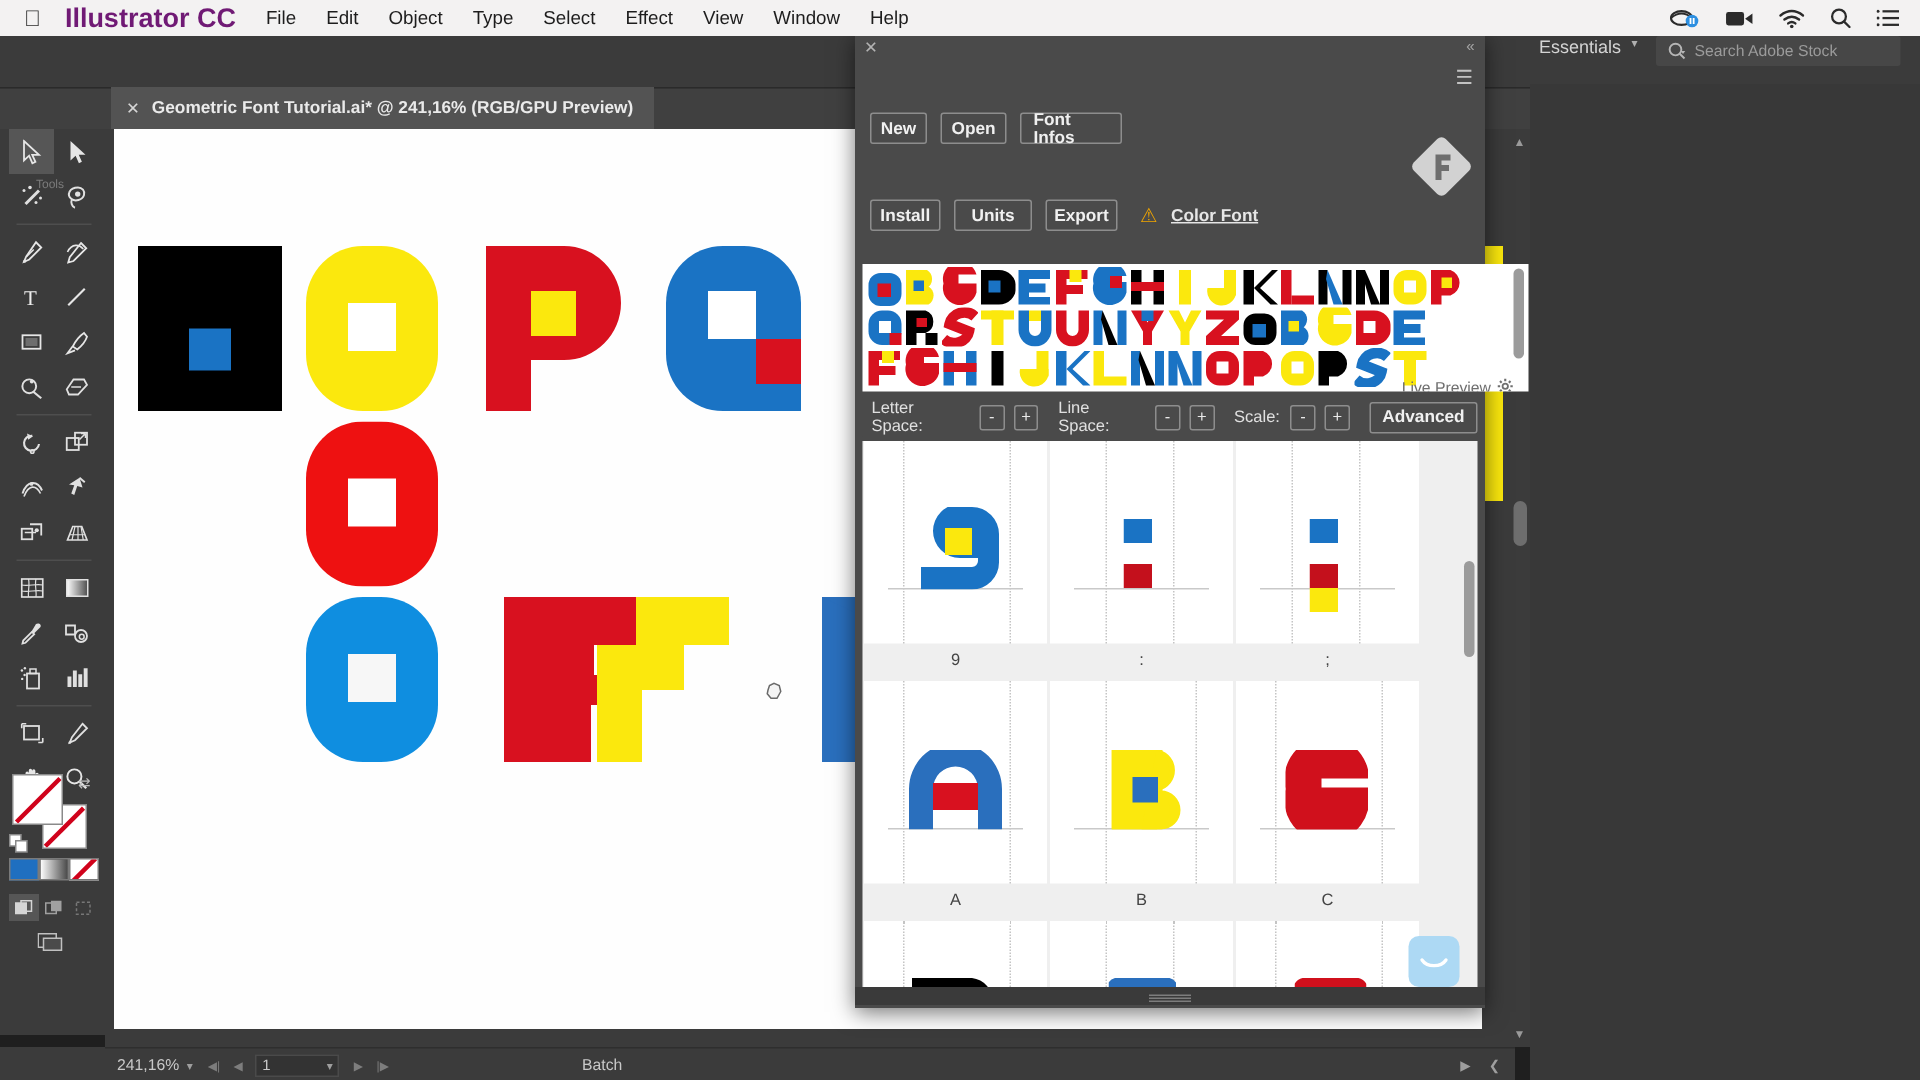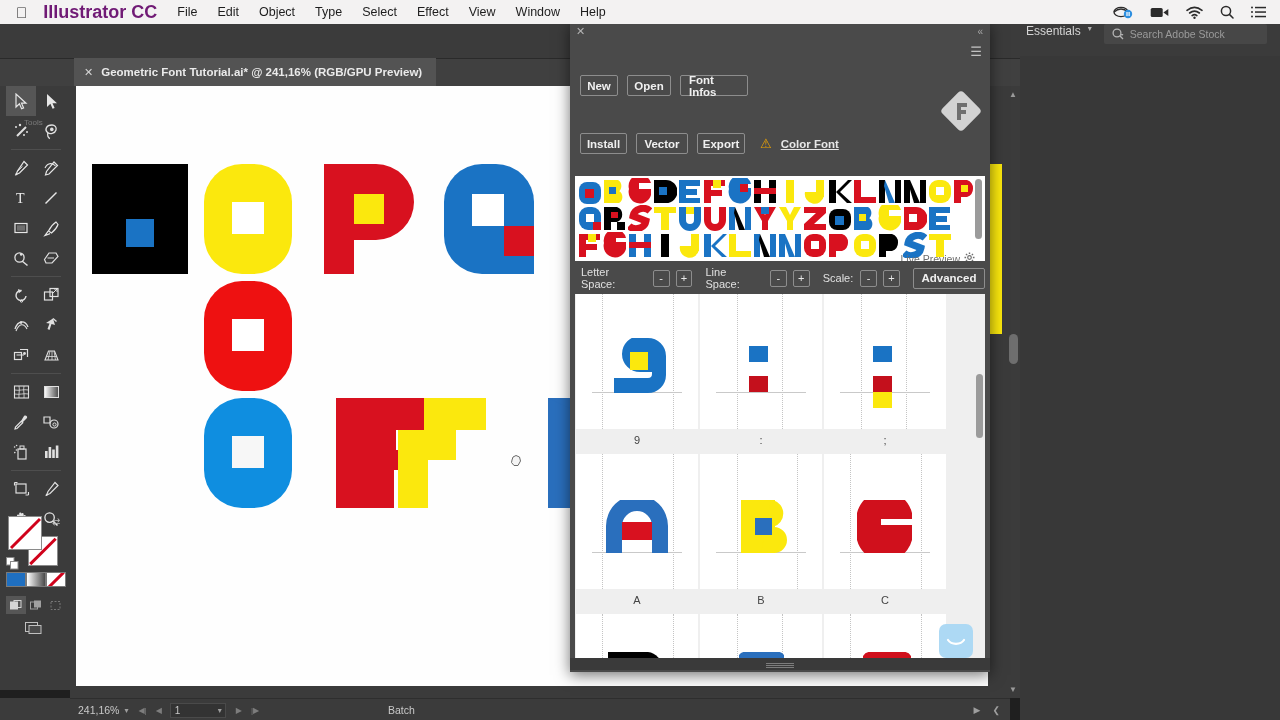--- a/index.html
+++ b/index.html
@@ -103,21 +103,21 @@
   .fs-tab{position:absolute;left:0;top:0;height:26px;background:#3f3f3f;display:flex;align-items:center;padding:0 14px 0 10px;box-sizing:border-box;}
   .fs-title{font-size:11.5px;font-weight:bold;color:#f2f2f2;white-space:nowrap;}
   .fs-menu{position:absolute;right:8px;top:22px;color:#c2c2c2;font-size:13px;letter-spacing:0;}
   .fs-body{position:absolute;left:0;top:40px;width:420px;height:608px;background:#4a4a4a;}
   .fsbtn{height:21px;border:1px solid #8d8d8d;box-sizing:border-box;color:#f0f0f0;font-size:11.5px;font-weight:bold;display:flex;align-items:center;justify-content:center;border-radius:2px;padding:0 8px;}
   .fsinput{height:21px;background:#3f3f3f;border:none;box-sizing:border-box;color:#8d8d8d;font-size:11.5px;display:flex;align-items:center;padding-left:9px;border-radius:2px;}
   .fs-badge{position:absolute;right:8px;top:28px;width:42px;height:42px;}
   .fs-link{font-size:11.5px;font-weight:bold;color:#e6e6e6;text-decoration:underline;}
   .fs-warn{color:#f0a500;font-size:13px;}
 
-  .fs-preview{position:absolute;left:5px;top:114px;width:410px;height:85px;background:#fff;overflow:hidden;}
+  .fs-preview{position:absolute;left:5px;top:114px;width:410px;height:85px;background:#fff;overflow:hidden;padding-left:34px;}
   .fs-prow{position:absolute;left:3px;display:flex;}
   .pl{width:24px;height:26px;position:relative;margin-right:1px;}
   .fs-prev-sb{position:absolute;right:3px;top:3px;width:7px;height:60px;background:#9b9b9b;border-radius:4px;}
   .fs-live{position:absolute;right:10px;top:76px;font-size:10.5px;color:#6f6f6f;display:flex;align-items:center;gap:4px;}
 
   .fs-ctl{position:absolute;left:5px;top:203px;width:410px;height:26px;background:#4a4a4a;display:flex;align-items:center;}
   .ctl-lab{font-size:11px;color:#e0e0e0;}
   .ctl-pm{width:17px;height:17px;border:1px solid #8d8d8d;box-sizing:border-box;color:#e9e9e9;font-size:11px;display:flex;align-items:center;justify-content:center;border-radius:2px;}
 
   .fs-grid{position:absolute;left:5px;top:232px;width:410px;height:374px;background:#efefef;overflow:hidden;}
@@ -774,21 +774,21 @@
       <span class="fs-badge">
         <svg width="42" height="42" viewBox="0 0 42 42">
             <rect x="6" y="6" width="30" height="30" rx="4" transform="rotate(45 21 21)" fill="#d2d2d2"></rect>
             <path d="M17 13 h10 v4 h-6 v3 h5 v4 h-5 v6 h-4 z" fill="#6e6e6e"></path>
           </svg>
       </span>
 
 
       <div style="position:absolute;left:10px;top:71px;display:flex;align-items:center;gap:9px;">
         <span class="fsbtn" style="width:47px;">Install</span>
-        <span class="fsbtn" style="width:52px;">Vector</span>
+        <span class="fsbtn" style="width:52px;">Units</span>
         <span class="fsbtn" style="width:48px;">Export</span>
         <span class="fs-warn" style="margin-left:6px;">⚠</span>
         <span class="fs-link">Color Font</span>
       </div>
 
       <div class="fs-preview">
         <div class="fs-prow" style="top:2px;">
           <span class="pl"><svg width="24" height="26" viewBox="0 0 24 26">
                 <rect x="1" y="4" width="22" height="22" rx="8" fill="#1a73c4"></rect>
                 <rect x="7" y="11" width="9" height="9" fill="#d8111f"></rect>

